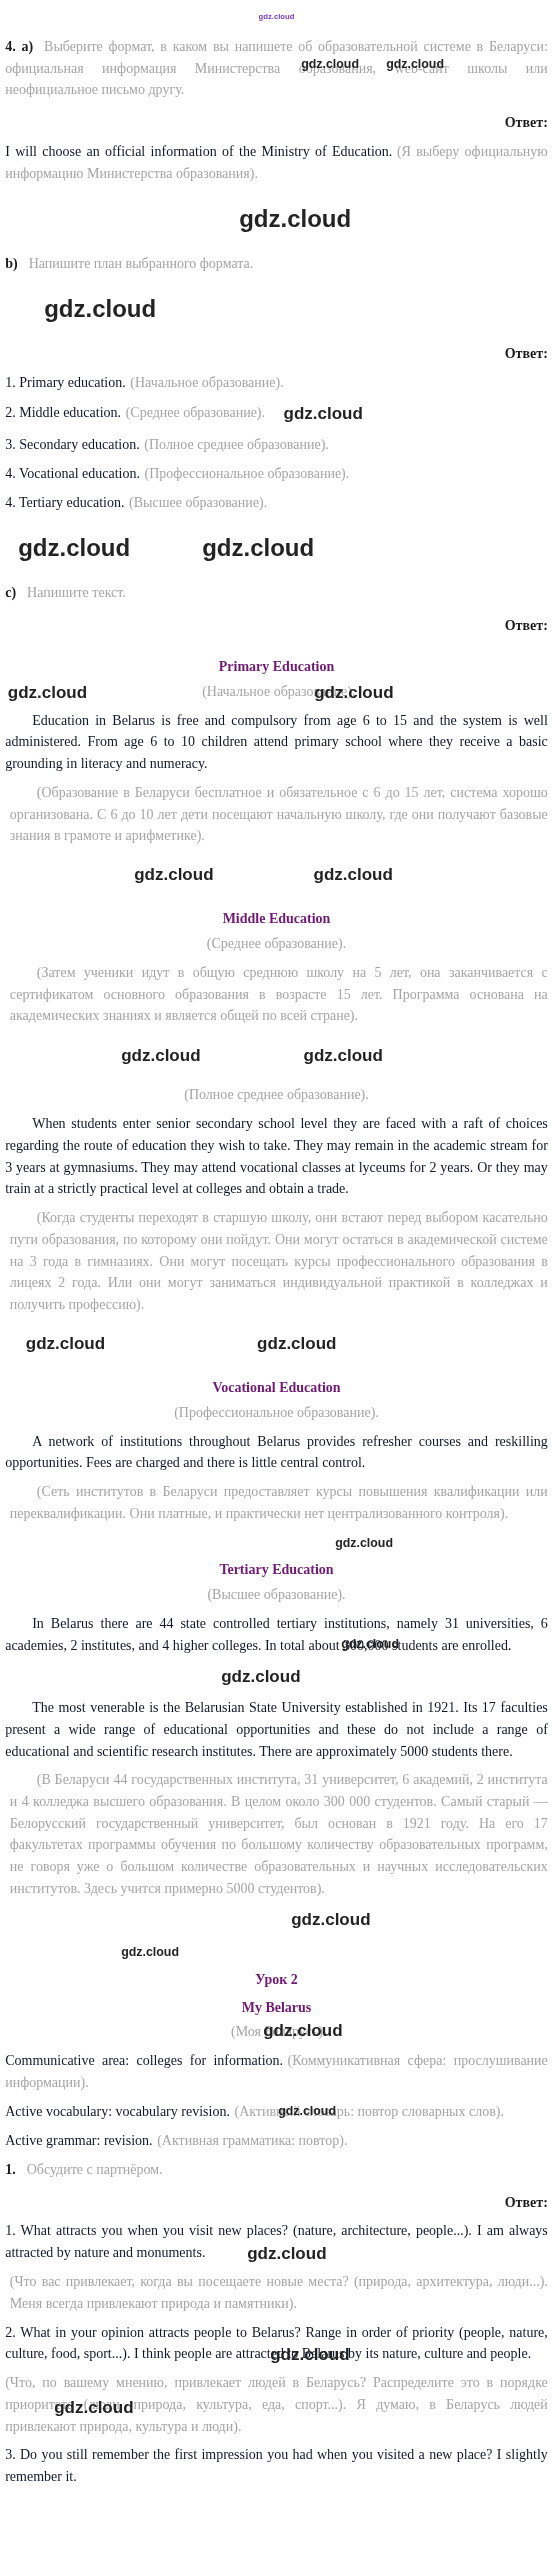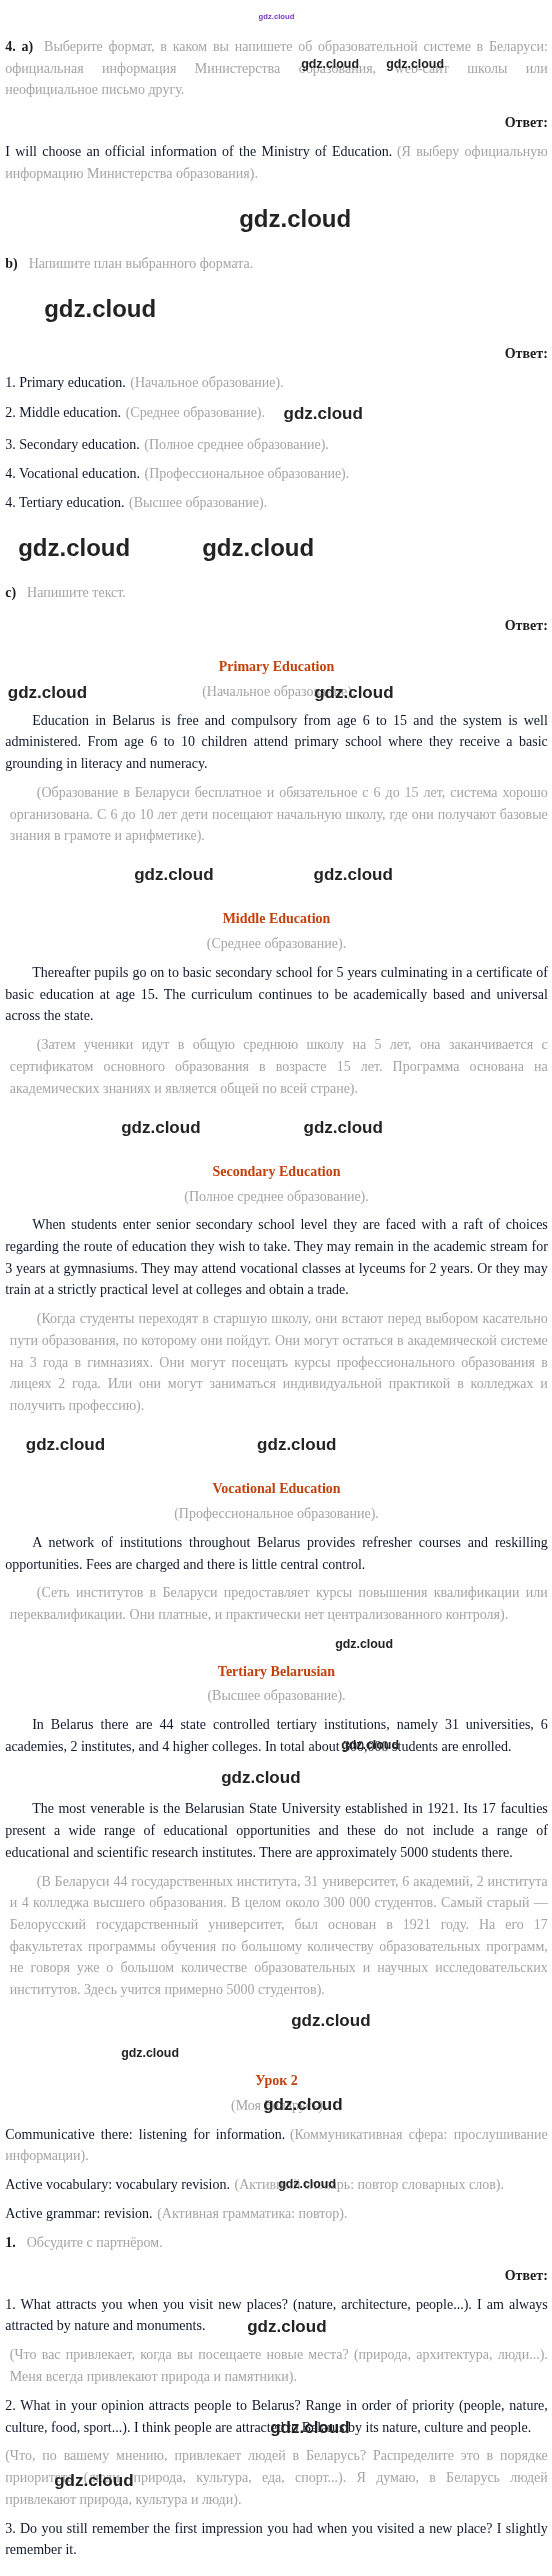--- a/index.html
+++ b/index.html
@@ -7,21 +7,21 @@
   .page{width:553px;min-height:3554px;padding:3.1px 5.2px 62px;position:relative;box-sizing:border-box;}
   .top-row{text-align:center;margin:1px 0 10.3px;}
   .top-link{font-family:"Liberation Sans",sans-serif;font-size:7.7px;font-weight:bold;color:#7a3cc0;text-decoration:none;}
   .para{margin:7.2px 0;text-align:justify;}
   .muted,.ru{color:#a5a5a5;}
   .en{color:#0f172a;}
   .ru{margin-left:4.6px;}
   .tlabel{font-weight:bold;color:#1c1c1c;margin-right:11px;}
   .albl{font-weight:bold;color:#1c1c1c;margin:11.3px 0 6.2px;text-align:right;}
   .indent{text-indent:27px;}
-  .sec-title{font-size:14px;font-weight:bold;text-align:center;margin:19.6px 0 3.1px;color:#c2410c;}
+  .sec-title{font-size:14px;font-weight:bold;text-align:center;margin:19.6px 0 3.1px;color:#701a75;}
   .sec-title.tight{margin:6.2px 0 3.1px;}
   .sec-sub{text-align:center;color:#a5a5a5;margin:0 0 7.2px;}
   .wm{font-family:"Liberation Sans",sans-serif;font-weight:bold;color:#232323;white-space:nowrap;}
   .wm.lg{font-size:24px;}
   .wm.md{font-size:17px;}
   .wm.sm{font-size:12.4px;}
   .wm-row{display:flex;align-items:center;margin:15.5px 0;}
   .inline-wm{margin-left:18.5px;vertical-align:middle;}
   .pos-rel{position:relative;}
   .abs{position:absolute;}
@@ -93,71 +93,70 @@
   </p>
   <p class="para indent en">Education in Belarus is free and compulsory from age 6 to 15 and the system is well administered. From age 6 to 10 children attend primary school where they receive a basic grounding in literacy and numeracy.</p>
   <p class="para indent ru">(Образование в Беларуси бесплатное и обязательное с 6 до 15 лет, система хорошо организована. С 6 до 10 лет дети посещают начальную школу, где они получают базовые знания в грамоте и арифметике).</p>
   <div class="wm-row">
     <span class="wm md" style="margin-left:129px;">gdz.cloud</span>
     <span class="wm md" style="margin-left:100px;">gdz.cloud</span>
   </div>
 
   <h3 class="sec-title">Middle Education</h3>
   <p class="sec-sub">(Среднее образование).</p>
-  <p class="para indent en">Thereafter pupils go on to basic secondary school for 5 years culminating in a certificate of basic education at age 15. The curriculum continues to be academically based and universal across the state.</p>
   <p class="para indent ru">(Затем ученики идут в общую среднюю школу на 5 лет, она заканчивается с сертификатом основного образования в возрасте 15 лет. Программа основана на академических знаниях и является общей по всей стране).</p>
   <div class="wm-row">
     <span class="wm md" style="margin-left:116px;">gdz.cloud</span>
     <span class="wm md" style="margin-left:103px;">gdz.cloud</span>
   </div>
 
-  <h3 class="sec-title">Secondary Education</h3>
   <p class="sec-sub">(Полное среднее образование).</p>
   <p class="para indent en">When students enter senior secondary school level they are faced with a raft of choices regarding the route of education they wish to take. They may remain in the academic stream for 3 years at gymnasiums. They may attend vocational classes at lyceums for 2 years. Or they may train at a strictly practical level at colleges and obtain a trade.</p>
   <p class="para indent ru">(Когда студенты переходят в старшую школу, они встают перед выбором касательно пути образования, по которому они пойдут. Они могут остаться в академической системе на 3 года в гимназиях. Они могут посещать курсы профессионального образования в лицеях 2 года. Или они могут заниматься индивидуальной практикой в колледжах и получить профессию).</p>
   <div class="wm-row">
     <span class="wm md" style="margin-left:20.6px;">gdz.cloud</span>
     <span class="wm md" style="margin-left:152px;">gdz.cloud</span>
   </div>
 
   <h3 class="sec-title">Vocational Education</h3>
   <p class="sec-sub">(Профессиональное образование).</p>
   <p class="para indent en">A network of institutions throughout Belarus provides refresher courses and reskilling opportunities. Fees are charged and there is little central control.</p>
   <p class="para indent ru">(Сеть институтов в Беларуси предоставляет курсы повышения квалификации или переквалификации. Они платные, и практически нет централизованного контроля).</p>
   <div class="wm-row" style="margin:9.3px 0 0;">
     <span class="wm sm" style="margin-left:330px;">gdz.cloud</span>
   </div>
 
-  <h3 class="sec-title tight">Tertiary Belarusian</h3>
+  <h3 class="sec-title tight">Tertiary Education</h3>
   <p class="sec-sub">(Высшее образование).</p>
   <p class="para indent pos-rel">
     <span class="en">In Belarus there are 44 state controlled tertiary institutions, namely 31 universities, 6 academies, 2 institutes, and 4 higher colleges. In total about 300,000 students are enrolled.</span>
     <span class="wm sm abs" style="left:309px;top:21.6px;">gdz.cloud</span>
   </p>
   <div class="wm-row" style="margin:5.2px 0;">
     <span class="wm md" style="margin-left:216px;">gdz.cloud</span>
   </div>
   <p class="para indent en">The most venerable is the Belarusian State University established in 1921. Its 17 faculties present a wide range of educational opportunities and these do not include a range of educational and scientific research institutes. There are approximately 5000 students there.</p>
   <p class="para indent ru">(В Беларуси 44 государственных института, 31 университет, 6 академий, 2 института и 4 колледжа высшего образования. В целом около 300 000 студентов. Самый старый — Белорусский государственный университет, был основан в 1921 году. На его 17 факультетах программы обучения по большому количеству образовательных программ, не говоря уже о большом количестве образовательных и научных исследовательских институтов. Здесь учится примерно 5000 студентов).</p>
   <div class="wm-row" style="margin:7.2px 0;">
     <span class="wm md" style="margin-left:286px;">gdz.cloud</span>
   </div>
 
   <div class="wm-row" style="margin:10.3px 0 0;">
     <span class="wm sm" style="margin-left:116px;">gdz.cloud</span>
   </div>
 
   <h3 class="sec-title tight">Урок 2</h3>
+  <h3 class="sec-title tight">My Belarus</h3>
   <p class="sec-sub pos-rel">
     <span class="ru">(Моя Беларусь).</span>
     <span class="wm md abs" style="left:258px;top:-3.1px;">gdz.cloud</span>
   </p>
 
   <p class="para">
-    <span class="en">Communicative there: listening for information.</span><span class="ru">(Коммуникативная сфера: прослушивание информации).</span>
+    <span class="en">Communicative area: colleges for information.</span><span class="ru">(Коммуникативная сфера: прослушивание информации).</span>
   </p>
   <p class="para pos-rel">
     <span class="en">Active vocabulary: vocabulary revision.</span><span class="ru">(Активный словарь: повтор словарных слов).</span>
     <span class="wm sm abs" style="left:273px;top:1px;">gdz.cloud</span>
   </p>
   <p class="para">
     <span class="en">Active grammar: revision.</span><span class="ru">(Активная грамматика: повтор).</span>
   </p>
 
   <p class="para">

